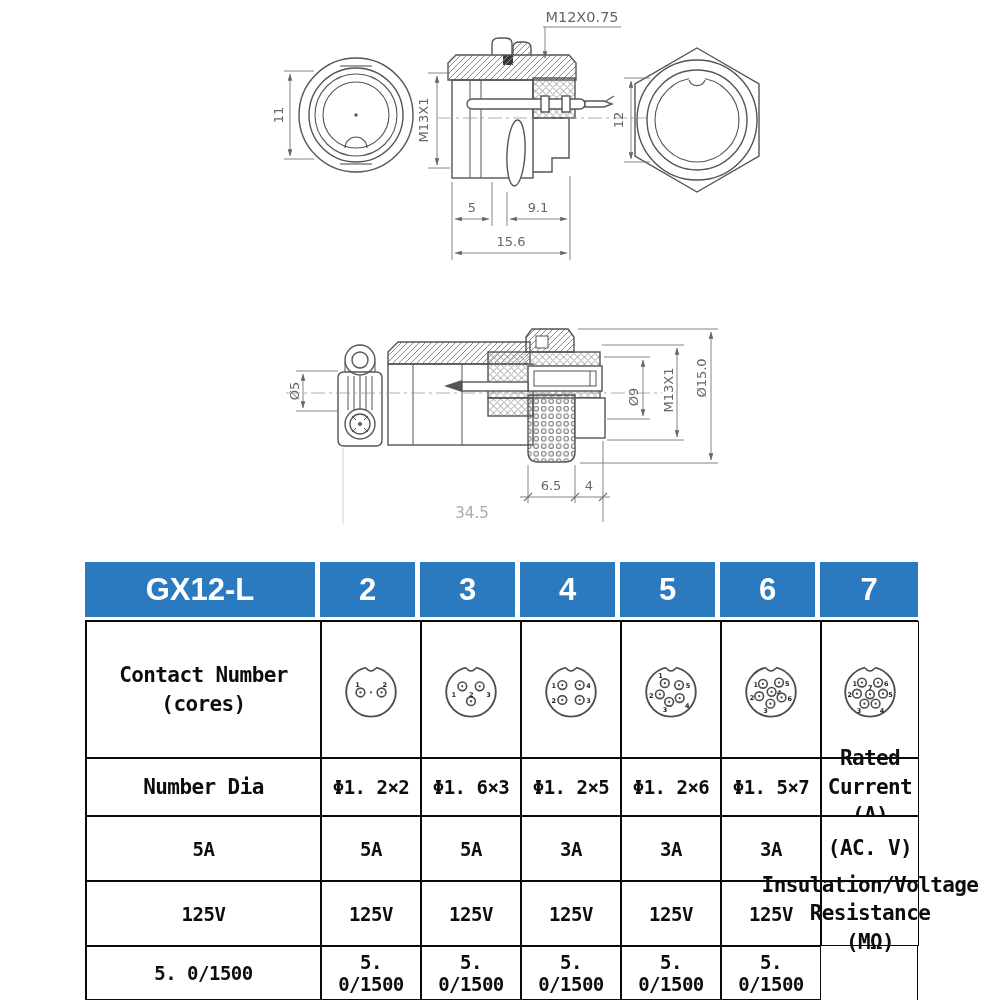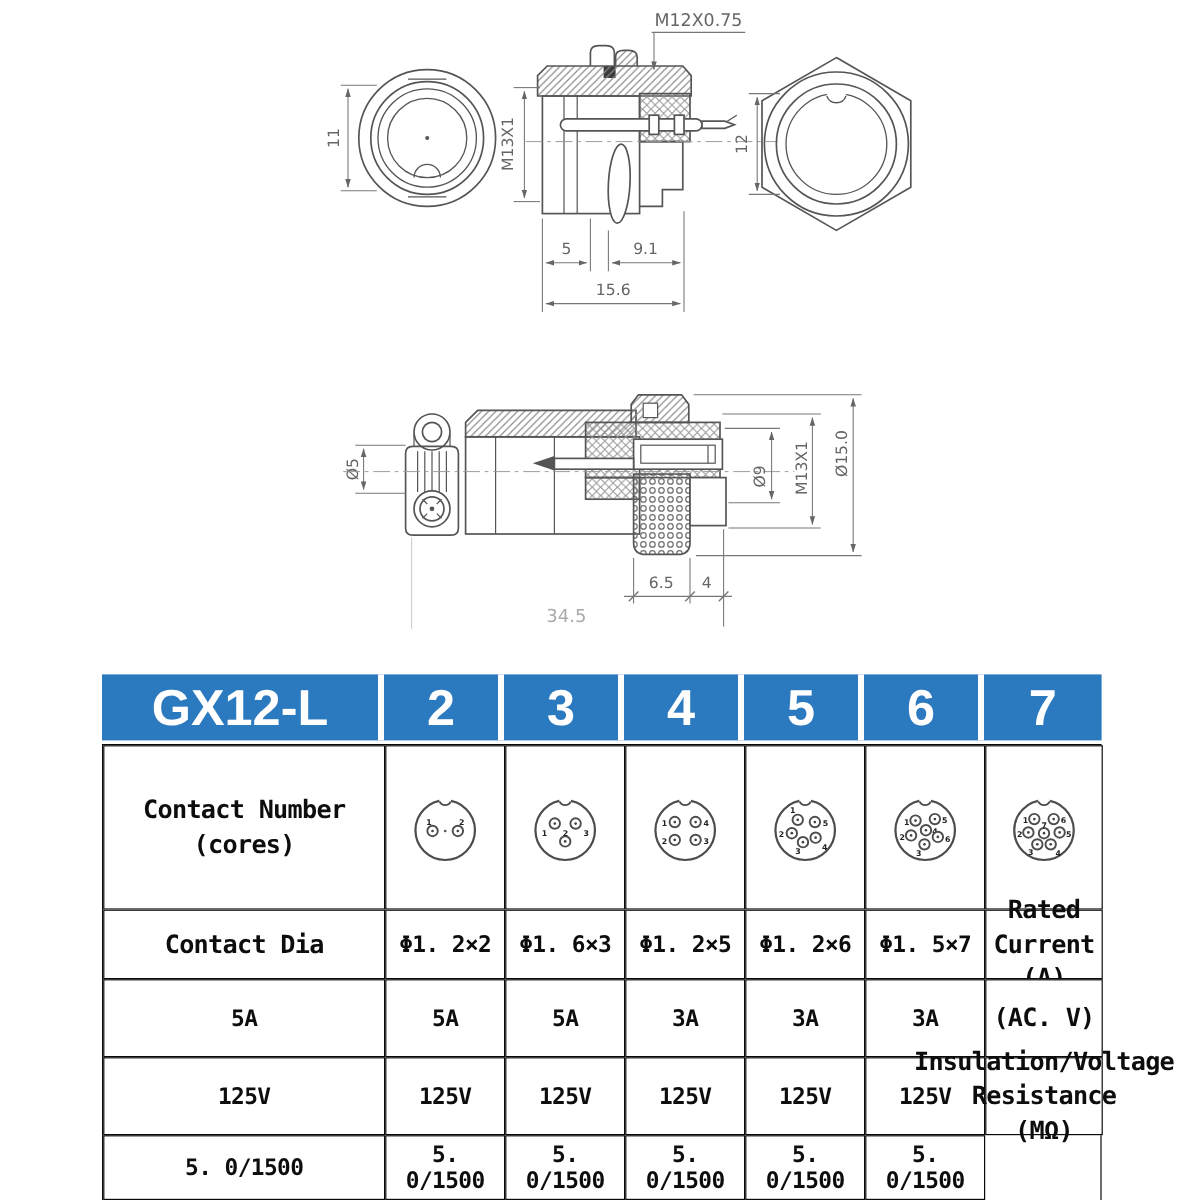--- a/index.html
+++ b/index.html
@@ -7,21 +7,21 @@
        font-family:"DejaVu Sans Mono", monospace;}
   .sheet{position:absolute;inset:0;}
   #drawings{position:absolute;left:0;top:0;}
   .dim{font:13px "DejaVu Sans", sans-serif;fill:#666;}
   .dimbig{font:14.5px "DejaVu Sans", sans-serif;fill:#666;}
   .dimfaint{font:15px "DejaVu Sans", sans-serif;fill:#aaa;}
   .tbl{position:absolute;left:85px;top:562px;width:833px;}
   .grid7{display:grid;grid-template-columns:235px 100px 100px 100px 100px 100px 98px;}
   .thead{height:55px;margin-bottom:3px;}
   .th{background:#2b7ac0;color:#fff;display:flex;align-items:center;justify-content:center;
-      font-family:"Liberation Sans", sans-serif;font-weight:700;font-size:42px;
+      font-family:"Liberation Sans", sans-serif;font-weight:700;font-size:31px;
       border-right:5px solid #fff;box-sizing:border-box;}
   .th:last-child{border-right:none;}
   .tbody{grid-template-rows:137px 58px 65px 65px 54px;border:1px solid #0a0a0a;}
   .c{border:1px solid #0a0a0a;display:flex;flex-direction:column;align-items:center;
      justify-content:center;text-align:center;color:#0d0d0d;background:#fff;
      font-weight:700;font-size:19px;letter-spacing:-0.5px;}
   .lbl{font-size:21px;letter-spacing:-0.6px;line-height:1.35;}
   .pinsvg{width:62px;height:64px;display:block;}
   .pinlbl{font:700 10.5px "DejaVu Sans", sans-serif;fill:#222;}
 </style>
@@ -328,21 +328,21 @@
             <text x="32" y="86.5" text-anchor="middle" class="pinlbl">3</text>
             <circle cx="59" cy="72" r="7" fill="#fff" stroke="#4d4d4d" stroke-width="2.6"></circle>
             <circle cx="59" cy="72" r="1.8" fill="#444"></circle>
             <text x="69" y="87.5" text-anchor="middle" class="pinlbl">4</text>
             <circle cx="50" cy="57" r="7" fill="#fff" stroke="#4d4d4d" stroke-width="2.6"></circle>
             <circle cx="50" cy="57" r="1.8" fill="#444"></circle>
             <text x="50" y="49.5" text-anchor="middle" class="pinlbl">7</text>
           </svg>
         </div>
 
-    <div class="c lbl">Contact Dia</div>
+    <div class="c lbl">Number Dia</div>
     <div class="c">Φ1. 2×2</div>
     <div class="c">Φ1. 6×3</div>
     <div class="c">Φ1. 2×5</div>
     <div class="c">Φ1. 2×6</div>
     <div class="c">Φ1. 5×7</div>
 
     <div class="c lbl">Rated Current (A)</div>
     <div class="c">5A</div>
     <div class="c">5A</div>
     <div class="c">5A</div>

